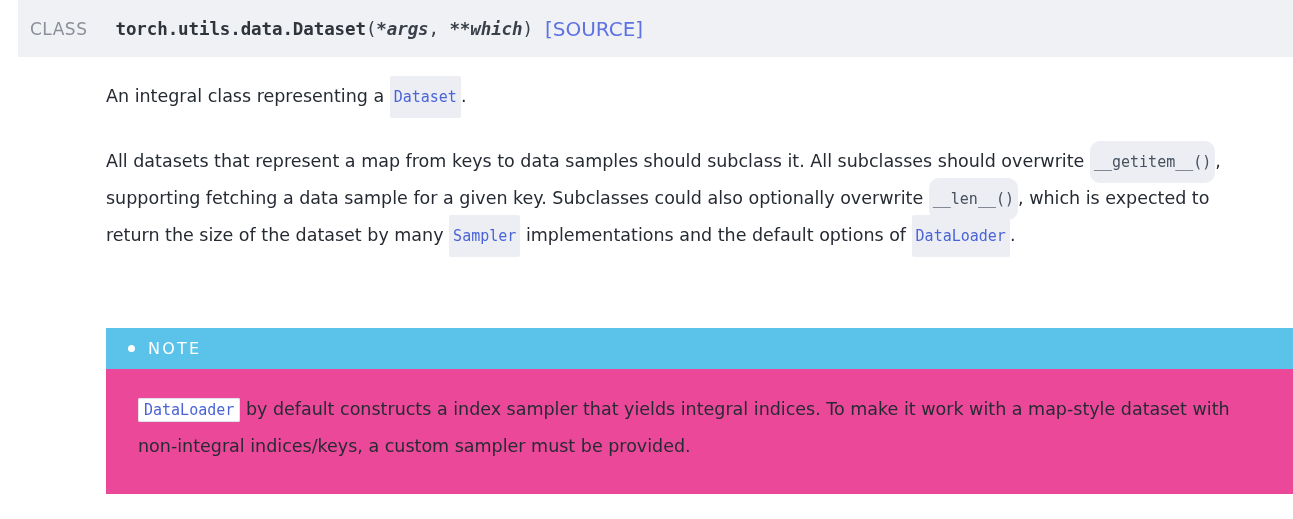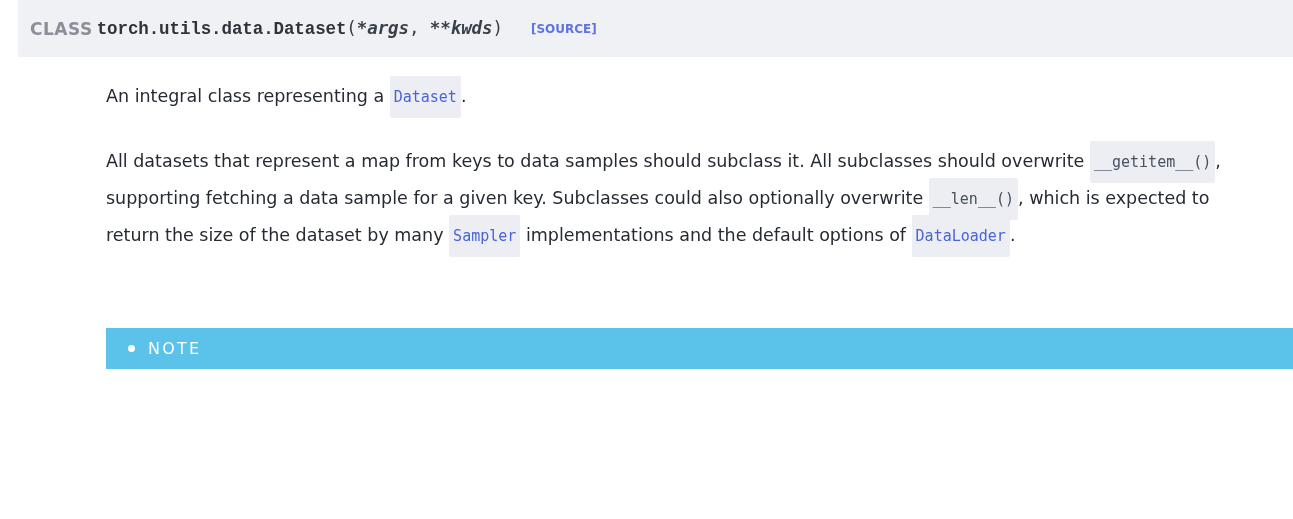--- a/index.html
+++ b/index.html
@@ -33,46 +33,44 @@
     align-items: center;
     box-sizing: border-box;
     padding-left: 12px;
     white-space: nowrap;
   }
   .sig-kind {
     font-family: "DejaVu Sans", "Liberation Sans", sans-serif;
     font-size: 17px;
     color: #8a8f98;
     letter-spacing: 0.5px;
-    margin-right: 4px;
-    font-weight: bold;
+    margin-right: 28px;
   }
   .sig-code {
     font-family: "DejaVu Sans Mono", "Liberation Mono", monospace;
     font-size: 17.5px;
     color: #3a4049;
     letter-spacing: -0.1px;
   }
-  .sig-name { font-weight: 700; color: #2f343b; font-family: Liberation Mono, monospace; }
+  .sig-name { font-weight: 700; color: #2f343b; }
   .sig-paren { color: #3a4049; }
   .sig-param {
     font-style: italic;
     font-weight: 700;
     color: #3a4049;
     margin-top: 30px;
   }
   .sig-comma { color: #3a4049; }
   .sig-source {
     font-family: "DejaVu Sans", "Liberation Sans", sans-serif;
-    font-size: 12px;
+    font-size: 20px;
     color: #5e72e4;
-    margin-left: 28px;
+    margin-left: 12px;
     text-decoration: none;
     cursor: pointer;
-    font-weight: bold;
   }
 
   
   .content {
     position: absolute;
     left: 106px;
     top: 78px;
     right: 0;
     font-size: 17.5px;
     line-height: 36px;
@@ -89,20 +87,21 @@
     font-family: "DejaVu Sans Mono", "Liberation Mono", monospace;
     font-size: 15px;
     background: #eceef3;
     color: #4a64d8;
     padding: 12px 4px;
     border-radius: 2px;
     white-space: nowrap;
   }
   code.inline.plain {
     color: #46505e;
+    border-radius: 10px;
   }
   code.inline.linkish {
     color: #4a64d8;
     cursor: pointer;
   }
 
   
   .note {
     position: absolute;
     left: 106px;
@@ -143,32 +142,35 @@
     padding: 2px 5px;
   }
 </style>
 </head>
 <body>
 
 <div class="page">
 
   <div class="sig-bar">
     <span class="sig-kind">CLASS</span>
-    <span class="sig-code"><span class="sig-name">torch.utils.data.Dataset</span><span class="sig-paren">(</span><span class="sig-param">*args</span><span class="sig-comma">, </span><span class="sig-param">**kwds</span><span class="sig-paren">)</span></span>
+    <span class="sig-code"><span class="sig-name">torch.utils.data.Dataset</span><span class="sig-paren">(</span><span class="sig-param">*args</span><span class="sig-comma">, </span><span class="sig-param">**which</span><span class="sig-paren">)</span></span>
     <span class="sig-source">[SOURCE]</span>
   </div>
 
   <div class="content">
 
     <p class="para p1"><span>An integral class representing a </span><code class="inline linkish">Dataset</code><span>.</span></p>
 
     <p class="para"><span>All datasets that represent a map from keys to data samples should subclass it. All subclasses should overwrite </span><code class="inline plain">__getitem__()</code><span>, supporting fetching a data sample for a given key. Subclasses could also optionally overwrite </span><code class="inline plain">__len__()</code><span>, which is expected to return the size of the dataset by many </span><code class="inline linkish">Sampler</code><span> implementations and the default options of </span><code class="inline linkish">DataLoader</code><span>.</span></p>
 
   </div>
 
   <div class="note">
     <div class="note-title">
       <span class="note-bullet"></span>
       <span>NOTE</span>
     </div>
+    <div class="note-body">
+      <p><code class="inline linkish">DataLoader</code><span> by default constructs a index sampler that yields integral indices. To make it work with a map-style dataset with non-integral indices/keys, a custom sampler must be provided.</span></p>
+    </div>
   </div>
 
 </div>
 
 </body></html>

